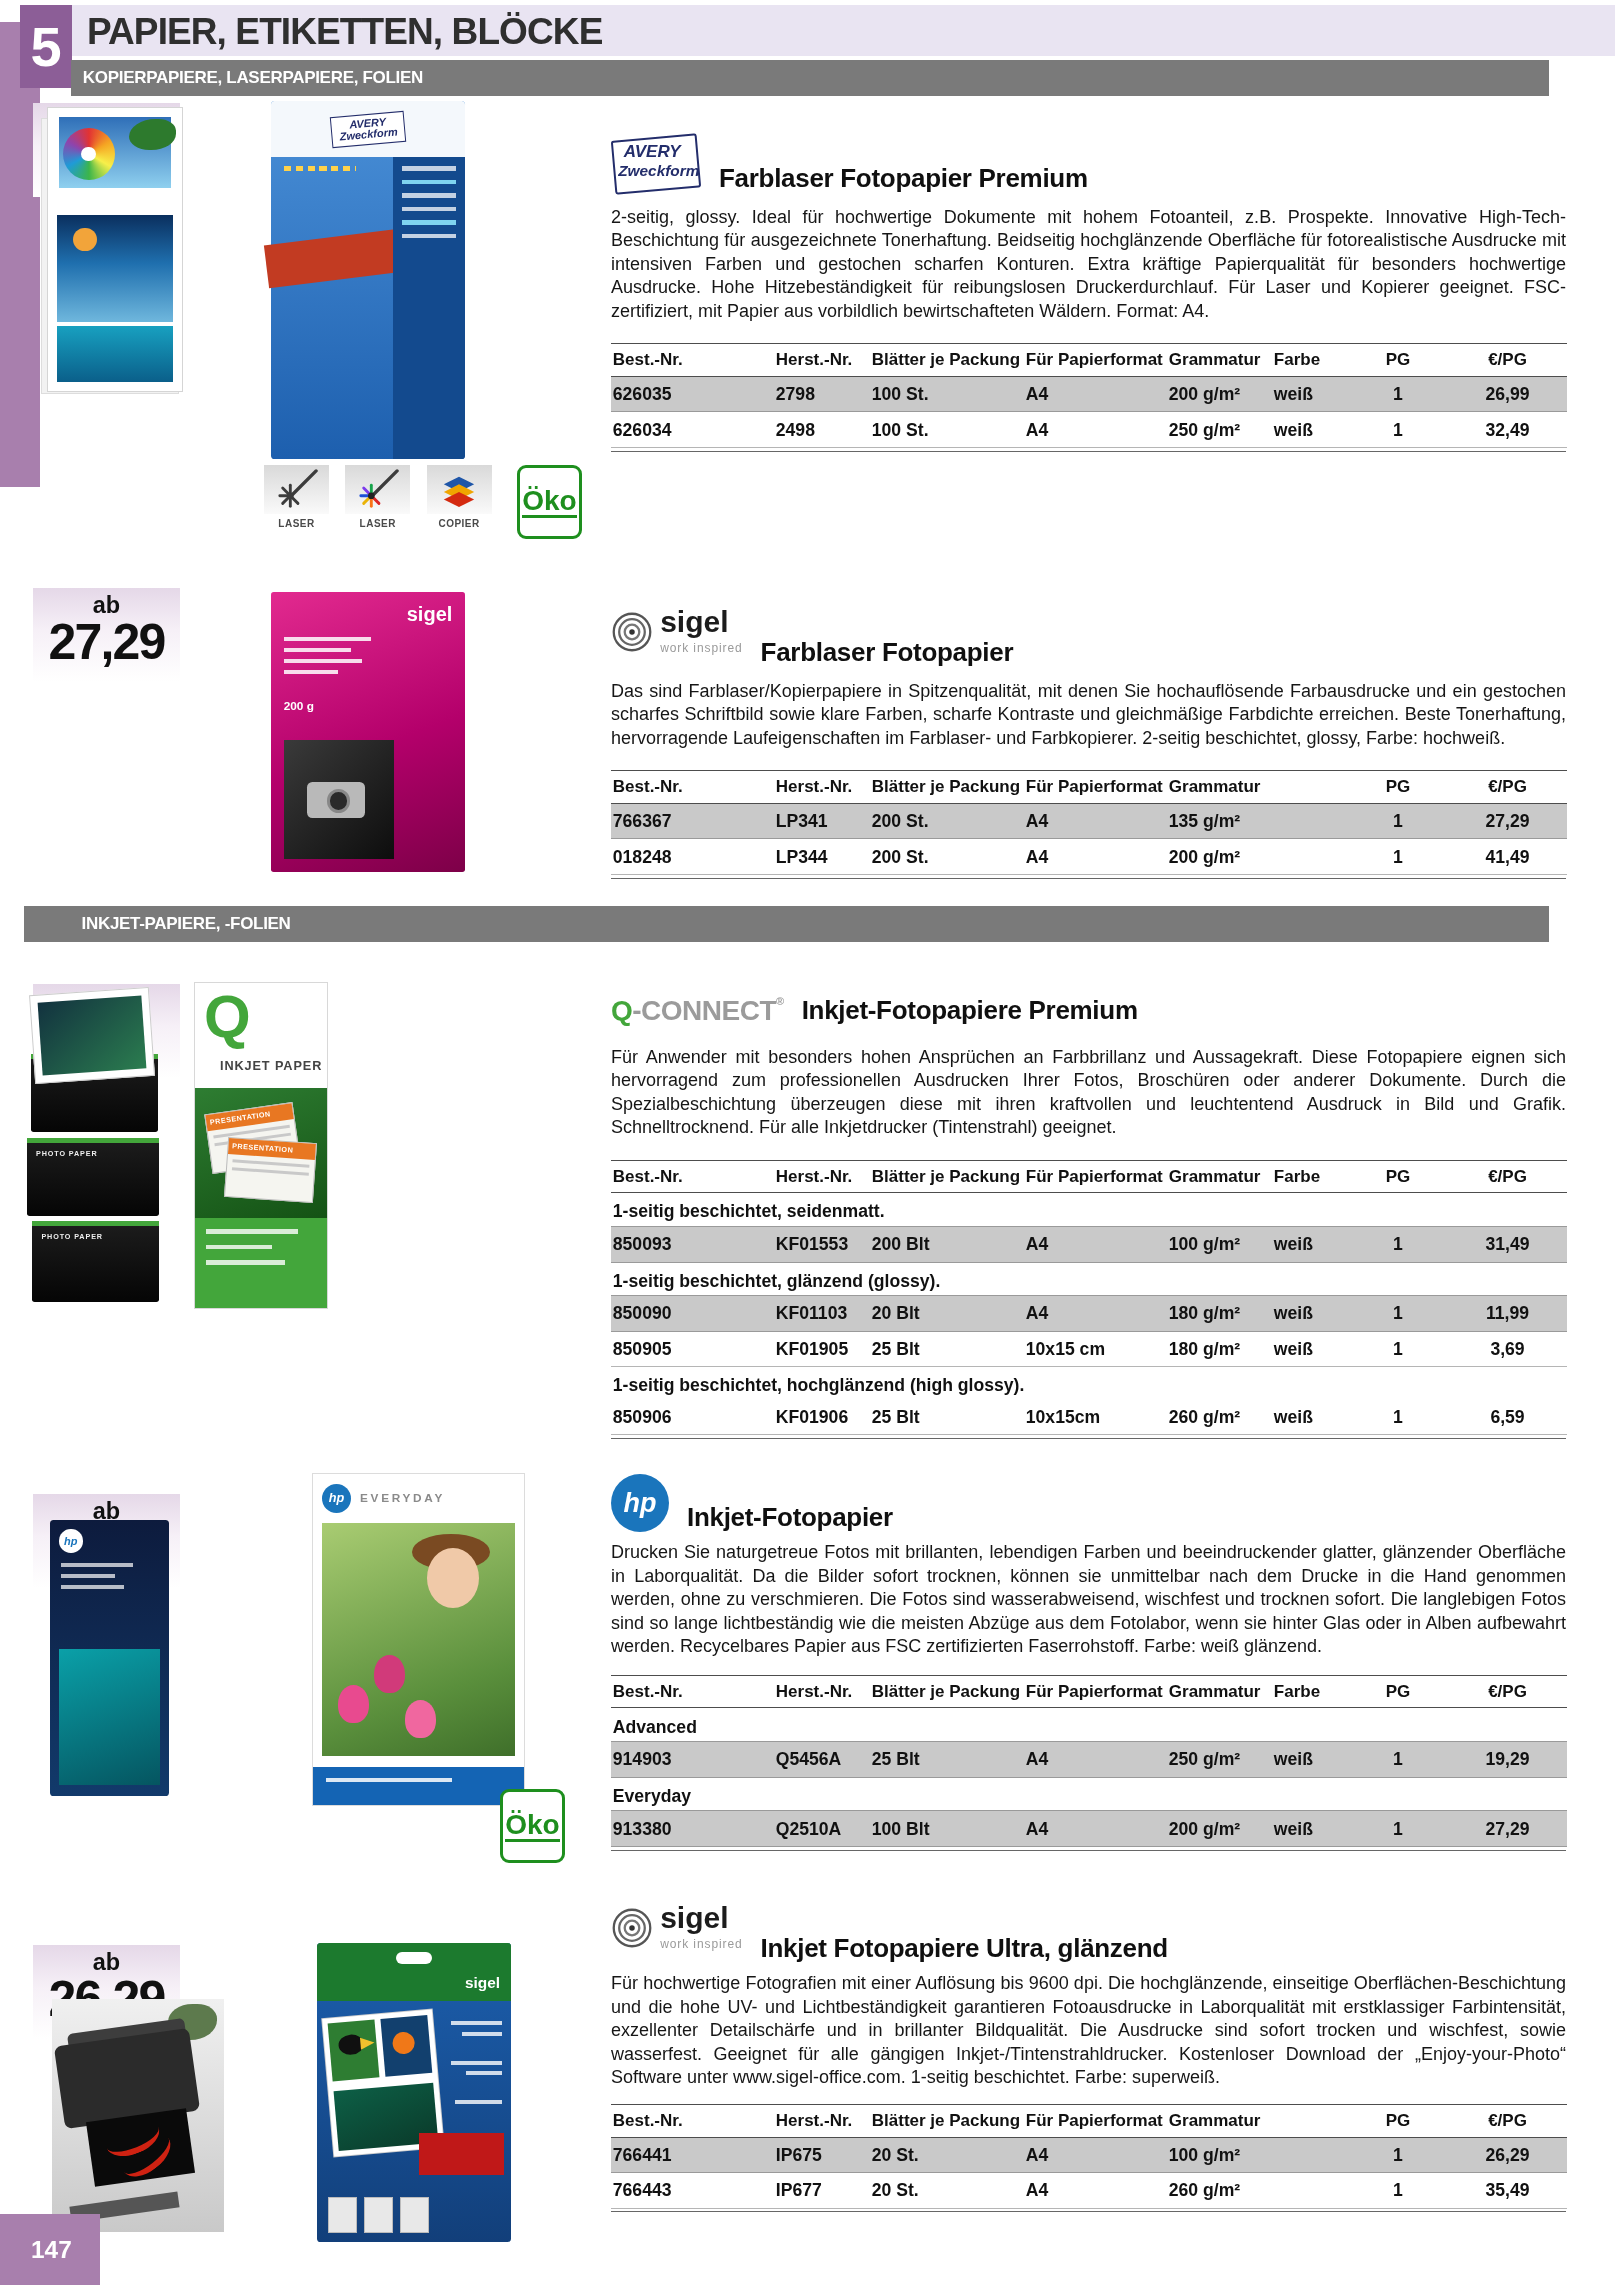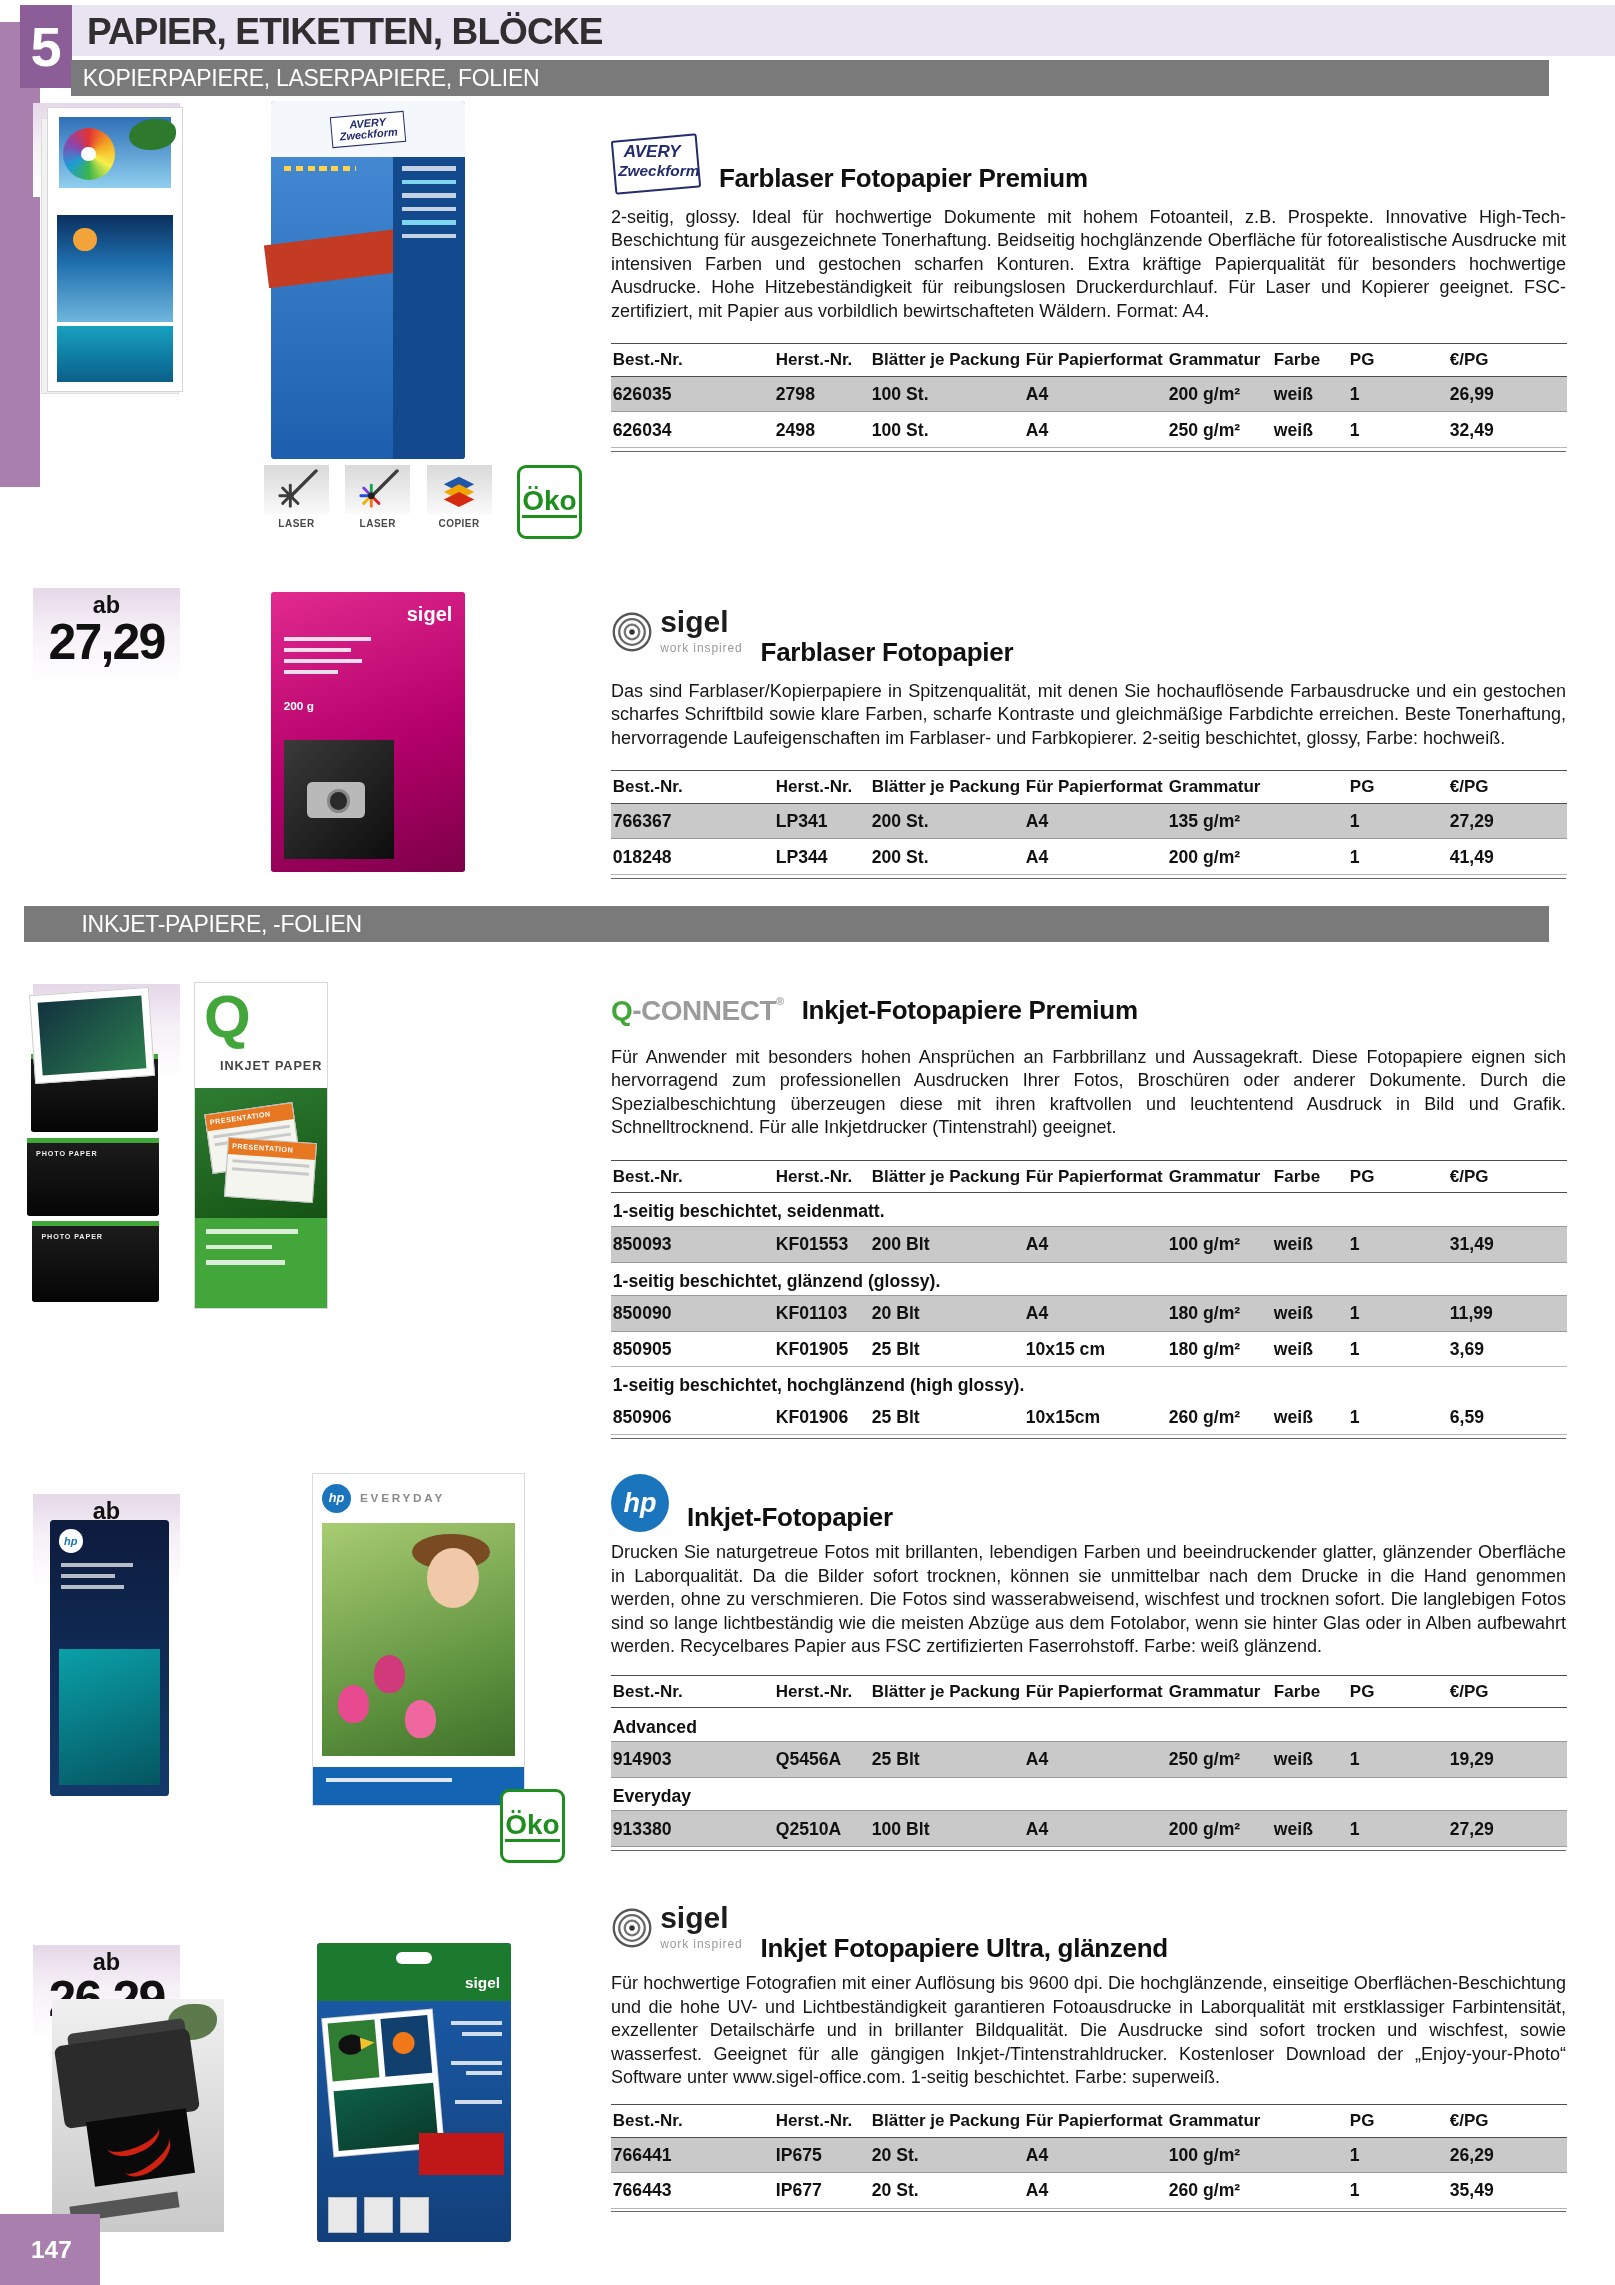--- a/index.html
+++ b/index.html
@@ -6,21 +6,21 @@
   .page{position:relative;width:1616px;height:2285px;background:#ffffff;
         font-family:"Liberation Sans", sans-serif;overflow:hidden;color:#141414;}
 
   
   .left-bar{position:absolute;left:0;top:22px;width:40px;height:465px;background:#a87fad;}
   .chapter-band{position:absolute;left:20px;top:5.4px;right:0;height:51px;background:#e9e4f2;}
   .chapter-num{position:absolute;left:20px;top:5.4px;width:52px;height:83px;background:#8c5e97;
                color:#fff;font-size:56px;font-weight:bold;display:flex;align-items:center;justify-content:center;}
   .chapter-title{position:absolute;left:87px;top:9px;font-size:37px;font-weight:800;color:#2f2f2f;
                  letter-spacing:-0.9px;margin:0;line-height:45px;}
-  .section-bar{position:absolute;height:36px;background:#7a7a7a;color:#fff;font-size:23px;font-weight:400;
+  .section-bar{position:absolute;height:36px;background:#7a7a7a;color:#fff;font-size:17px;font-weight:700;
                letter-spacing:-0.3px;line-height:36px;padding-left:11.8px;box-sizing:border-box;}
   .bar1{left:71px;top:60px;width:1478px;}
   .bar2{left:23.5px;top:906px;width:1525px;padding-left:58px;}
 
   
   .price-band{position:absolute;width:147px;height:94px;text-align:center;
               background:linear-gradient(180deg,#e5d8e8 0%,#f6f0f7 45%,#ffffff 100%);}
   .price-band .ab{display:block;font-size:23.5px;font-weight:800;margin-top:3.6px;color:#111;}
   .price-band .price{display:block;font-size:50px;font-weight:800;letter-spacing:-1.8px;color:#111;line-height:47px;}
 
@@ -48,21 +48,21 @@
 
   
   .tablewrap{margin-top:20px;padding-bottom:2.7px;border-bottom:0.9px solid #666;}
   table.ptable{width:100%;border-collapse:collapse;border-top:1.8px solid #4d4d4d;table-layout:fixed;}
   table.ptable th{font-size:17px;font-weight:800;text-align:left;padding:6.3px 0 5.4px 1.8px;
                   border-bottom:1.8px solid #4d4d4d;color:#111;}
   table.ptable td{font-size:17.6px;font-weight:bold;padding:7.2px 0 6.3px 1.8px;color:#111;}
   table.ptable tr.shaded td{background:#c9c9c9;}
   table.ptable tr.shaded{border-top:1.8px solid #9a9a9a;border-bottom:1.8px solid #9a9a9a;border-radius:12px;}
   table.ptable tr.plain{border-bottom:0.9px solid #b5b5b5;}
-  table.ptable .num{text-align:left;padding-right:1.8px;}
+  table.ptable .num{text-align:center;padding-right:1.8px;}
   table.ptable tr.subheader td{padding:8.1px 0 3.6px 1.8px;font-size:17.6px;}
 
   
   .icon-row{position:absolute;left:264px;top:465px;display:flex;gap:16.3px;align-items:flex-start;}
   .tile{width:65px;}
   .tile .g{height:49px;background:linear-gradient(180deg,#d9d9d9,#fafafa);display:flex;align-items:center;justify-content:center;}
   .tile .cap{font-size:10px;font-weight:bold;color:#4a4a4a;text-align:center;margin-top:3.6px;letter-spacing:0.5px;}
   .oeko{width:65px;height:74px;border:3.6px solid #1e8f1e;border-radius:9px;background:#fff;
         display:flex;align-items:center;justify-content:center;box-sizing:border-box;}
   .oeko span{color:#1e8f1e;font-size:28px;font-weight:800;border-bottom:3.6px solid #1e8f1e;line-height:1.05;}

